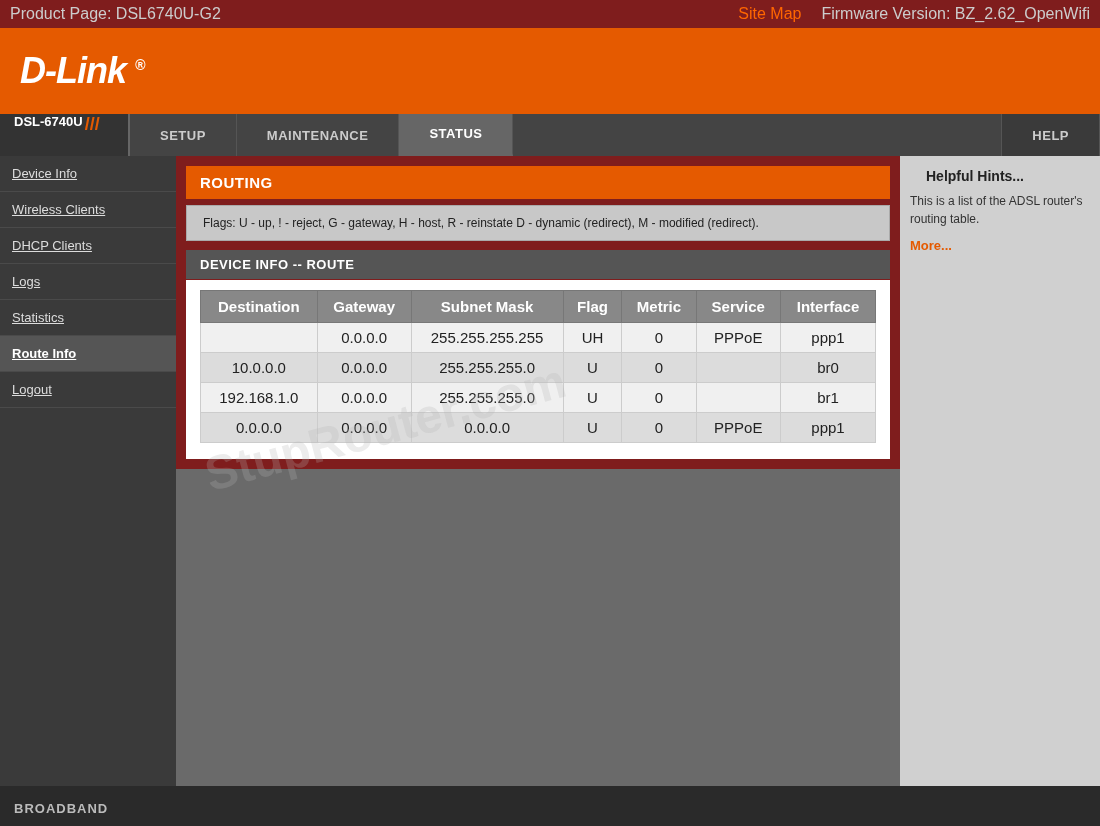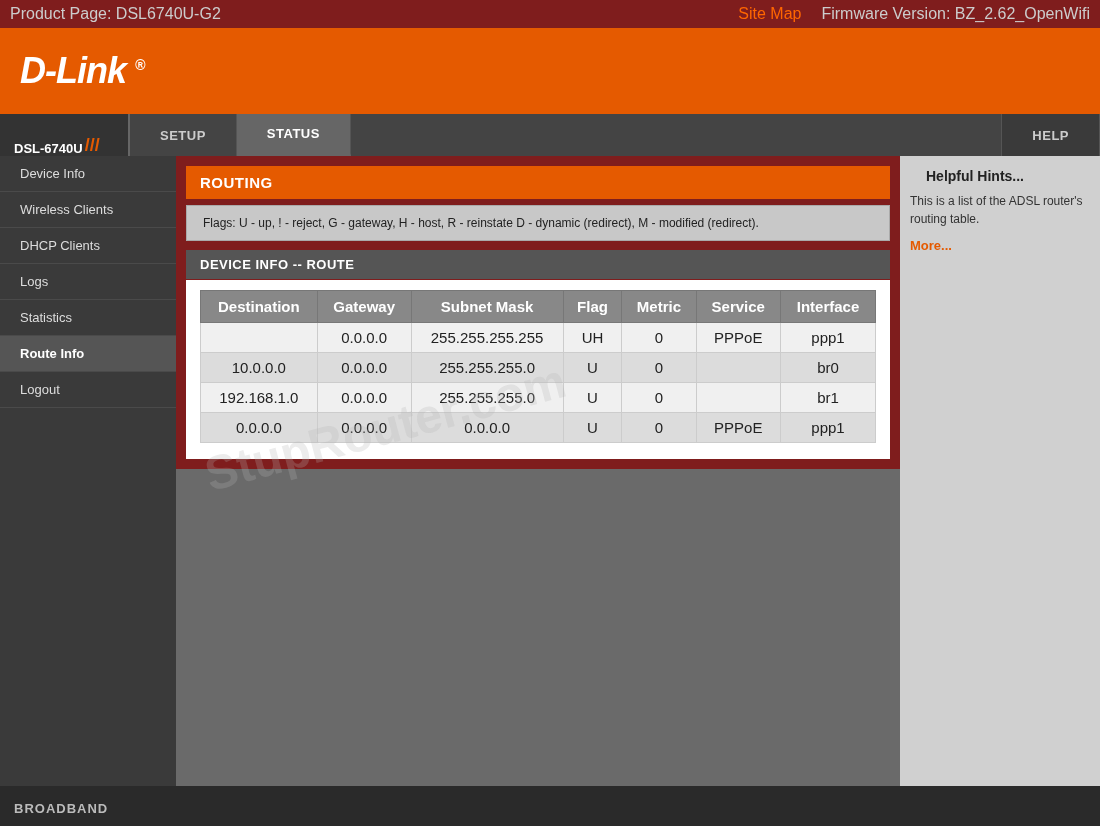--- a/index.html
+++ b/index.html
@@ -44,21 +44,21 @@
       height: 42px;
       align-items: stretch;
     }
     #nav-tabs .model-badge {
       background: #333;
       color: white;
       font-weight: bold;
       font-size: 13px;
       padding: 0 14px;
       display: flex;
-      align-items: flex-end;
+      align-items: flex-start;
       border-right: 2px solid #666;
       min-width: 130px;
     }
     .nav-tab {
       color: #ccc;
       font-weight: bold;
       font-size: 13px;
       padding: 0 30px;
       display: flex;
       align-items: center;
@@ -86,23 +86,24 @@
 
     
     #sidebar {
       width: 176px;
       background: #3a3a3a;
       flex-shrink: 0;
     }
     .sidebar-item {
       color: #ddd;
       font-size: 13px;
-      padding: 10px 20px;
+      padding: 10px 12px;
       cursor: pointer;
       border-bottom: 1px solid #4a4a4a;
+      text-decoration: underline;
     }
     .sidebar-item.active {
       background: #555;
       color: white;
       font-weight: bold;
     }
 
     
     #content {
       flex: 1;
@@ -252,20 +253,21 @@
     <sup style="font-size:14px; vertical-align:super; color:white;">®</sup>
   </div>
 </div>
 
 <div id="nav-tabs">
   <div class="model-badge">
     <span>DSL-6740U</span>
     <span class="model-slashes">///</span>
   </div>
   <div class="nav-tab">SETUP</div>
+  <div class="nav-tab">MAINTENANCE</div>
   <div class="nav-tab active">STATUS</div>
   <div class="nav-tab nav-tab-help">HELP</div>
 </div>
 
 <div id="main">
 
   <div id="sidebar">
     <div class="sidebar-item">Device Info</div>
     <div class="sidebar-item">Wireless Clients</div>
     <div class="sidebar-item">DHCP Clients</div>

